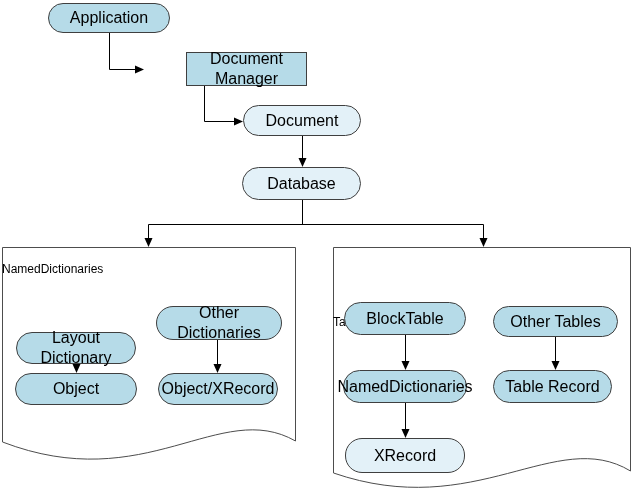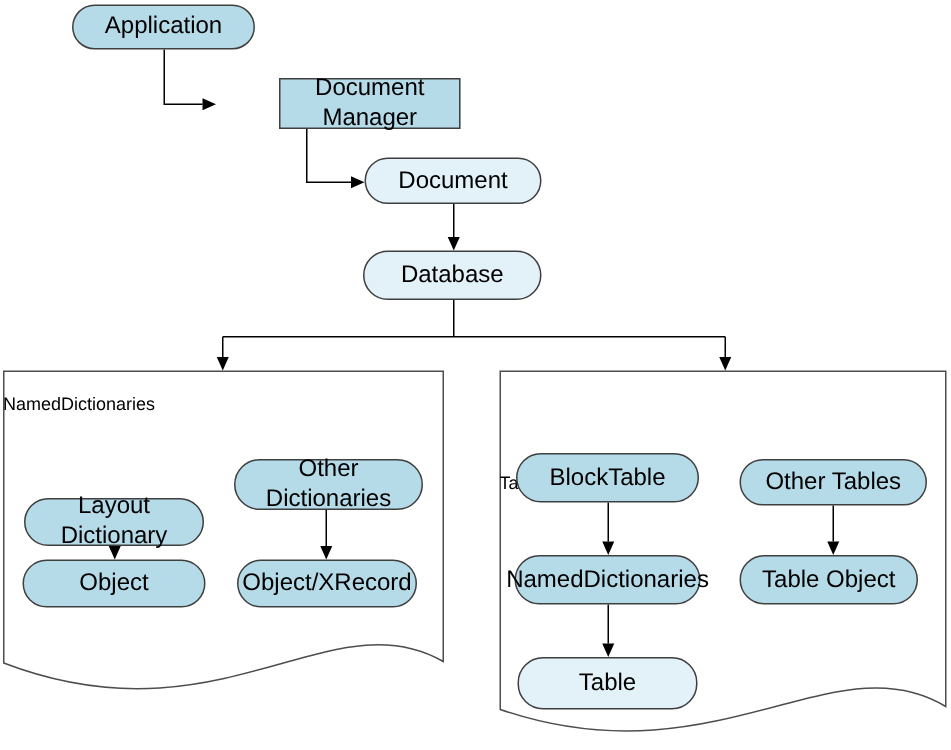--- a/index.html
+++ b/index.html
@@ -108,20 +108,20 @@
 
   <div class="node pill medium stacked" style="left:493px;top:306px;width:125px;height:31px;">
     <span>Other Tables</span>
   </div>
 
   <div class="node pill medium" style="left:343px;top:370px;width:124px;height:33px;">
     <span>NamedDictionaries</span>
   </div>
 
   <div class="node pill medium" style="left:493px;top:370px;width:119px;height:33px;">
-    <span>Table Object</span>
+    <span>Table Record</span>
   </div>
 
   <div class="node pill light" style="left:345px;top:438px;width:120px;height:35px;">
-    <span>Table</span>
+    <span>XRecord</span>
   </div>
 
 </div>
 
 </body></html>

